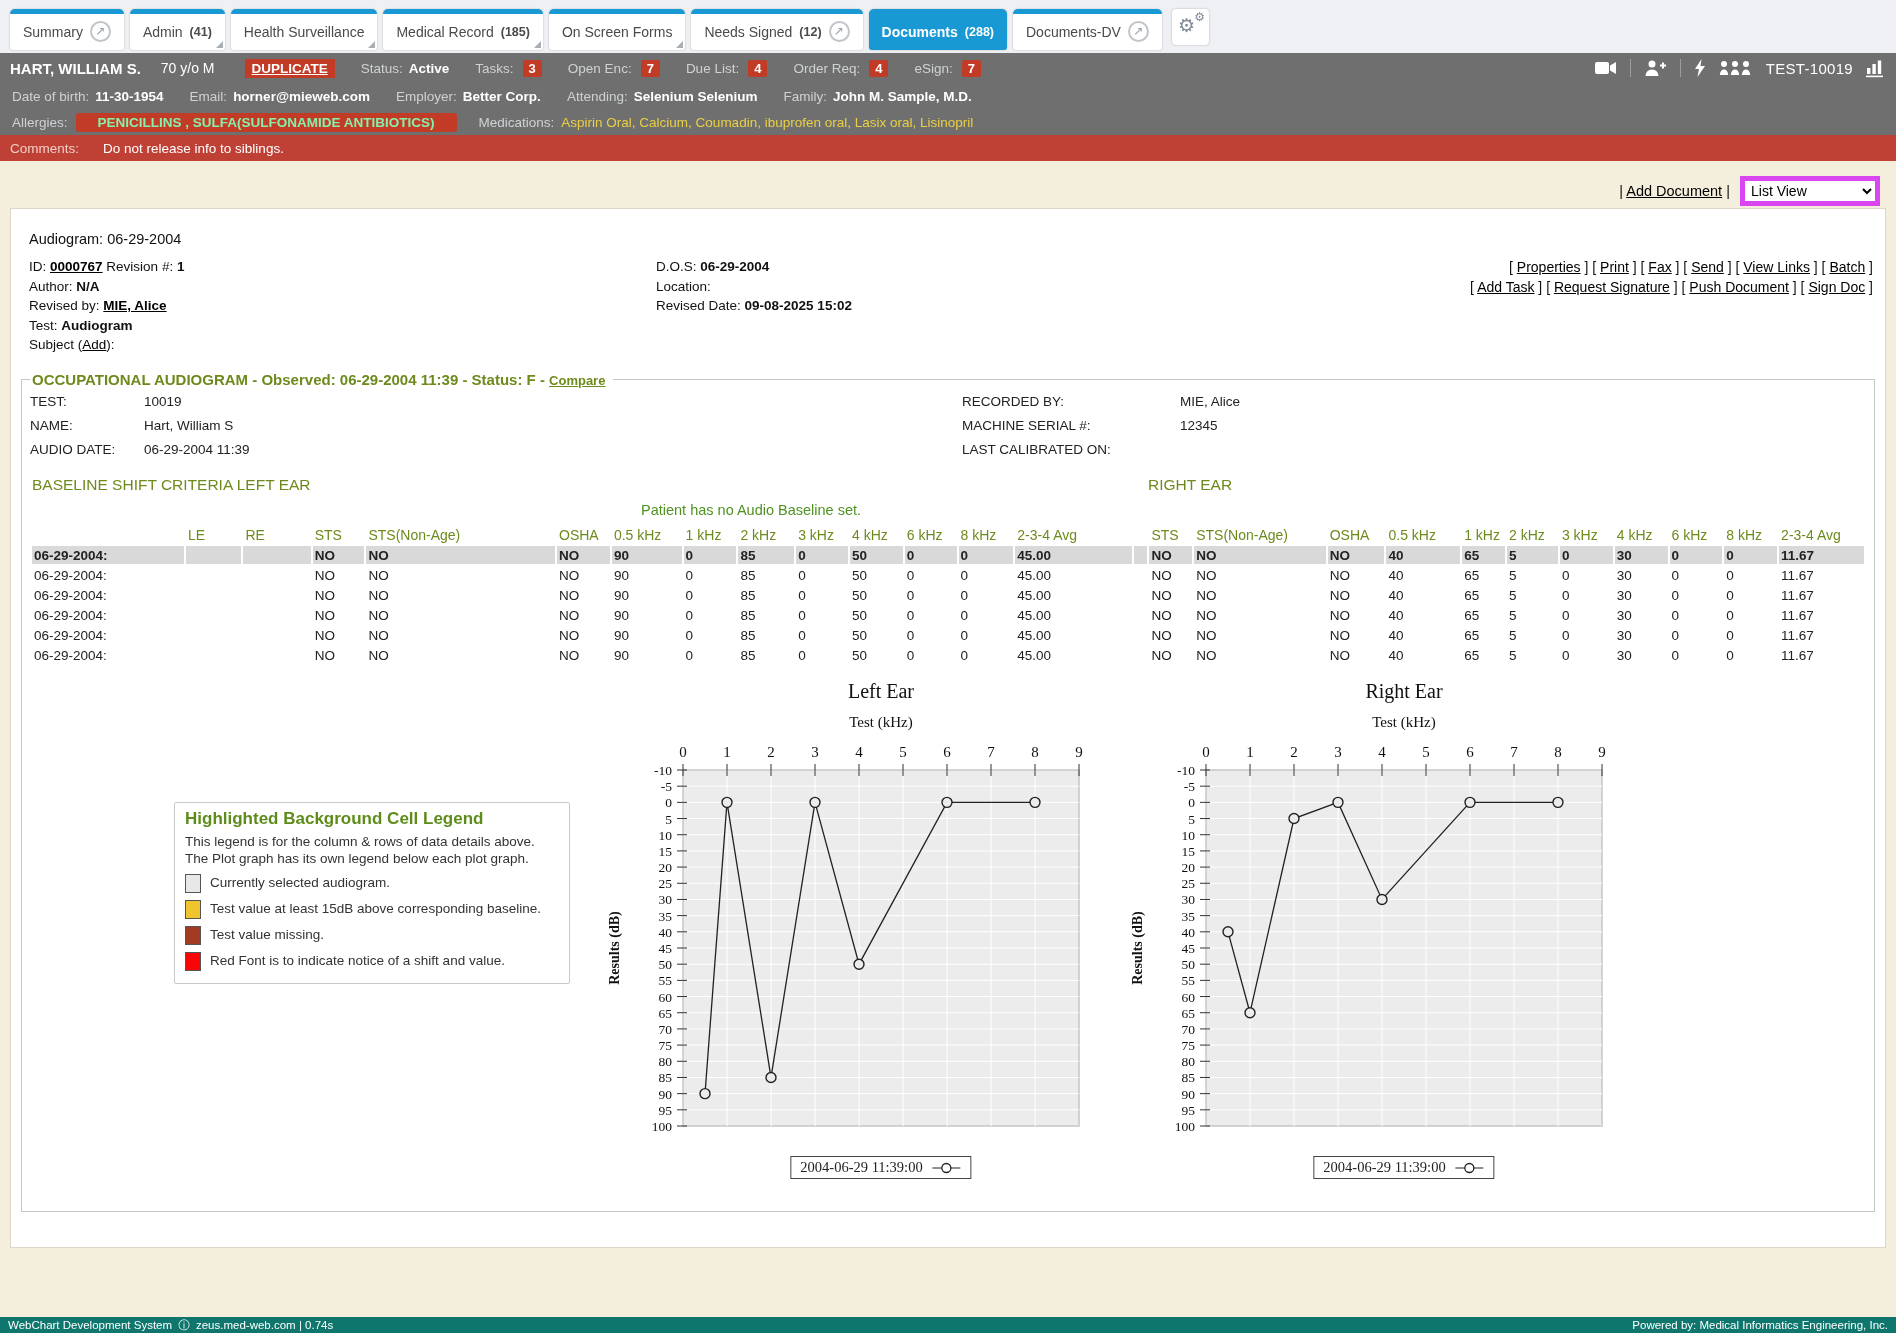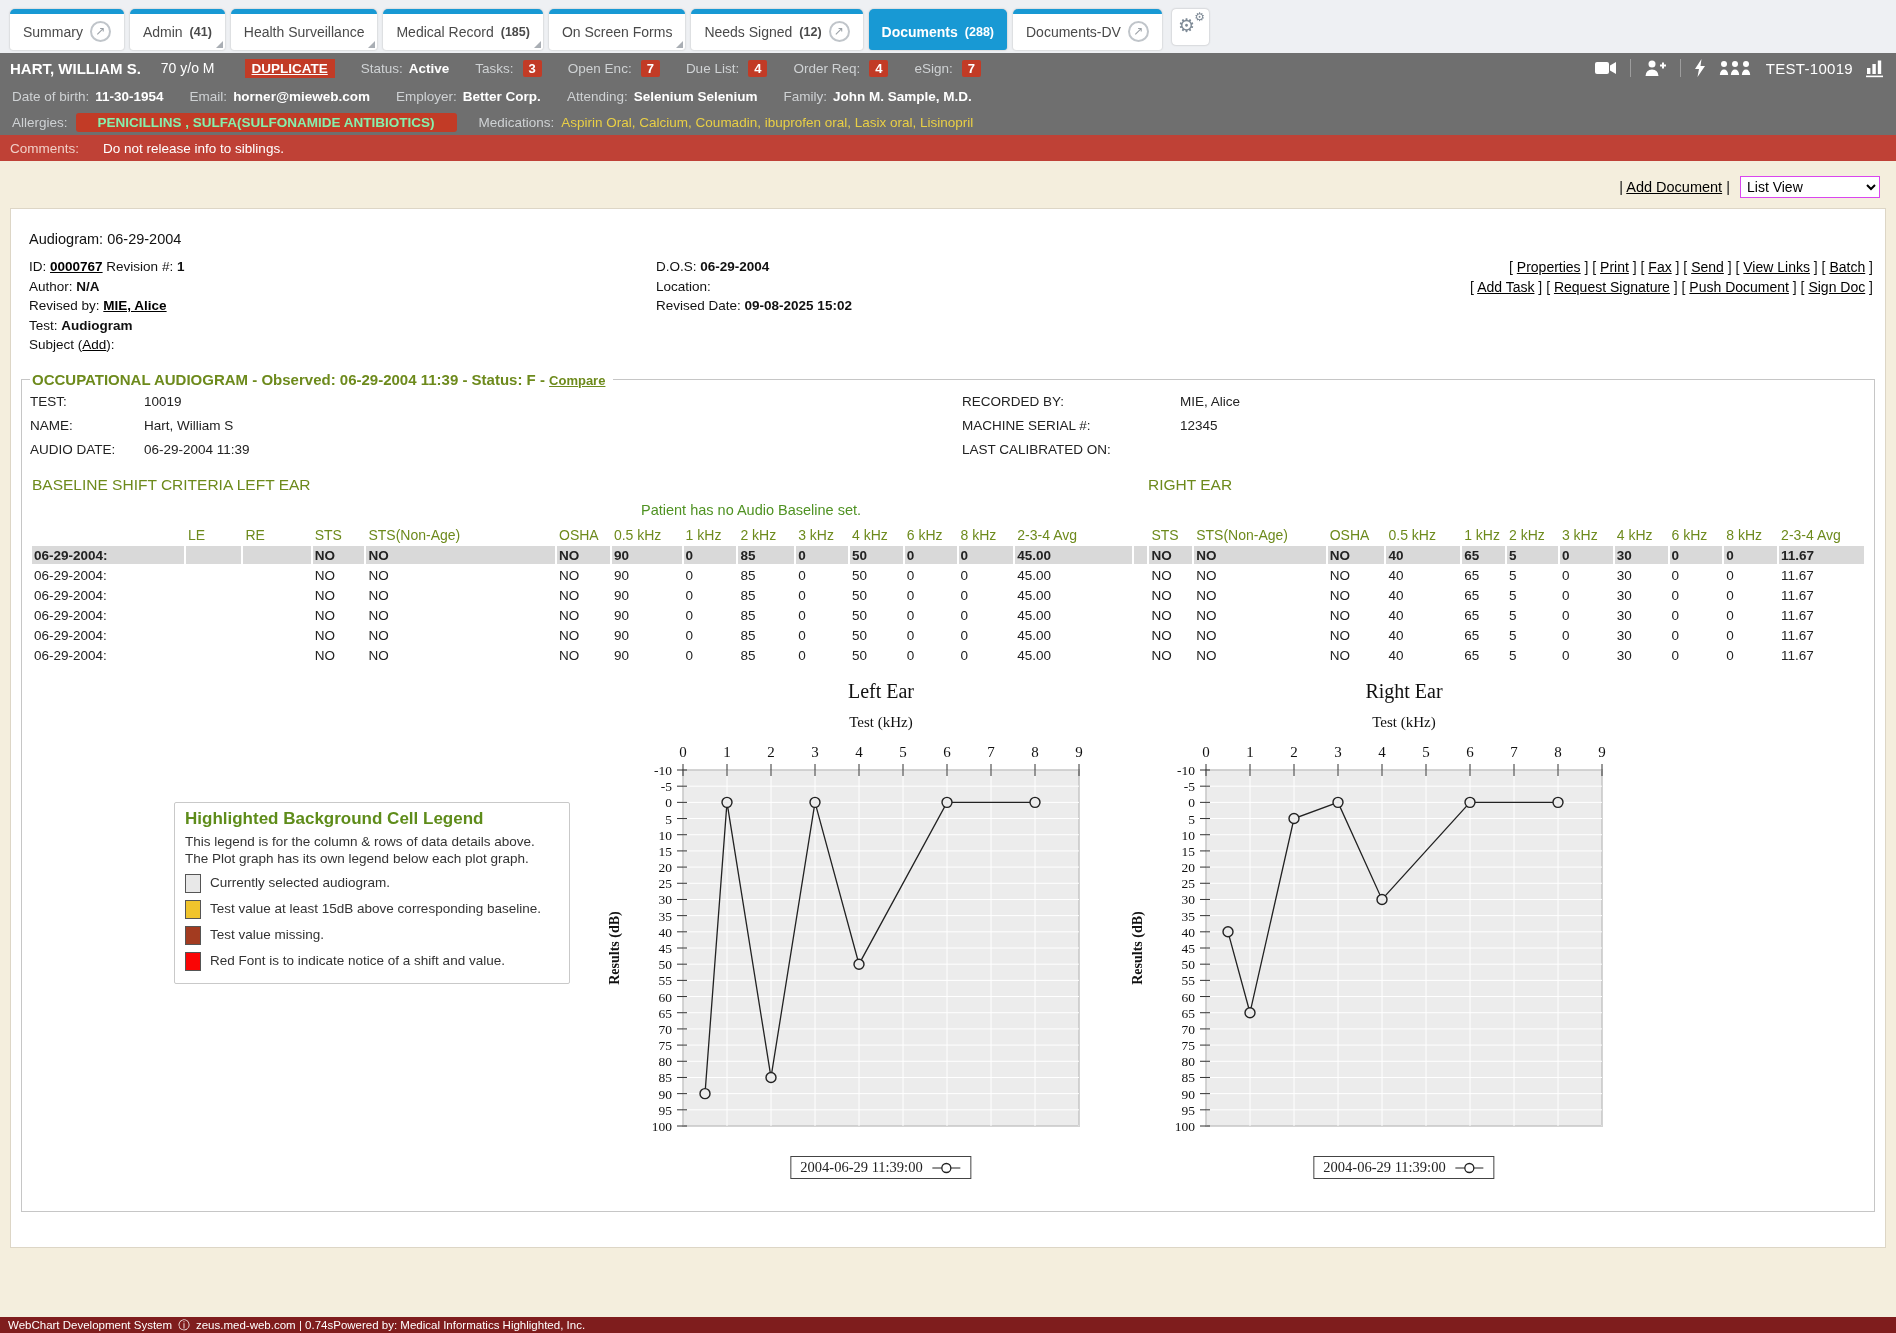--- a/index.html
+++ b/index.html
@@ -59,21 +59,21 @@
 
   
   .comments-bar { background:var(--comments-red,#bf4136); height:26px; display:flex; align-items:center; padding:0 10px; font-size:13.5px; }
   .comments-bar .clabel { color:#f0cfc7; }
   .comments-bar .ctext { color:#fff; margin-left:24px; }
 
   
   .content { padding-top:15px; }
   .controls { text-align:right; margin-right:16px; font-size:14.5px; color:#111; height:28px; }
   .ulink { text-decoration:underline; color:#000; cursor:pointer; }
-  .controls select { font-size:14px; width:140px; padding:1px 2px; border:1px solid #d946ef; background:#fff; margin-left:6px; }
+  .controls select { font-size:14px; width:140px; padding:1px 2px; border:5px solid #d946ef; background:#fff; margin-left:6px; }
 
   .card {
     background:#fff; width:1876px; margin:4px 10px 0 10px; min-height:1040px;
     border:1px solid #ddd6c6; padding:12px 10px 14px 10px;
   }
   .doc-title { font-size:14.5px; margin:10px 0 10px 8px; color:#111; }
   .meta { position:relative; margin-left:8px; font-size:13.5px; line-height:19.5px; color:#111; min-height:100px; }
   .meta b { font-weight:bold; }
   .meta .mid { position:absolute; left:627px; top:0; }
   .meta .links { position:absolute; right:2px; top:0; text-align:right; font-size:14px; line-height:20px; }
@@ -112,22 +112,22 @@
   .chart-legend {
     display:inline-flex; align-items:center; gap:9px;
     border:1px solid #444; background:#fff; padding:2px 9px 2px 9px;
     font-family:"Liberation Serif","DejaVu Serif",serif; font-size:14.5px; color:#222;
     position:relative; margin-left:278px; transform:translateX(-50%); margin-top:6px;
   }
 
   
   .footer {
     position:absolute; left:0; bottom:0; width:100%; height:16px;
-    background:#7f1d1d; color:#fff; font-size:11.5px;
-    display:flex; align-items:center; padding:0 8px;
+    background:#0f766e; color:#fff; font-size:11.5px;
+    display:flex; justify-content:space-between; align-items:center; padding:0 8px;
   }
   .footer .info-icon { font-family:"DejaVu Sans", sans-serif; margin:0 3px; }
 </style>
 </head>
 <body>
 
 <div class="tabbar">
   <div id="tabs" style="display:flex;gap:6px;">
       <div class="tab">
         <span class="tab-label">Summary</span>
@@ -829,14 +829,14 @@
 </div>
 
 <div class="footer">
   <div>
     <span>WebChart Development System</span>
     <span class="info-icon">ⓘ</span>
     <span>zeus.med-web.com</span>
     <span>|</span>
     <span>0.74s</span>
   </div>
-  <div>Powered by: Medical Informatics Highlighted, Inc.</div>
+  <div>Powered by: Medical Informatics Engineering, Inc.</div>
 </div>
 
 </body></html>

